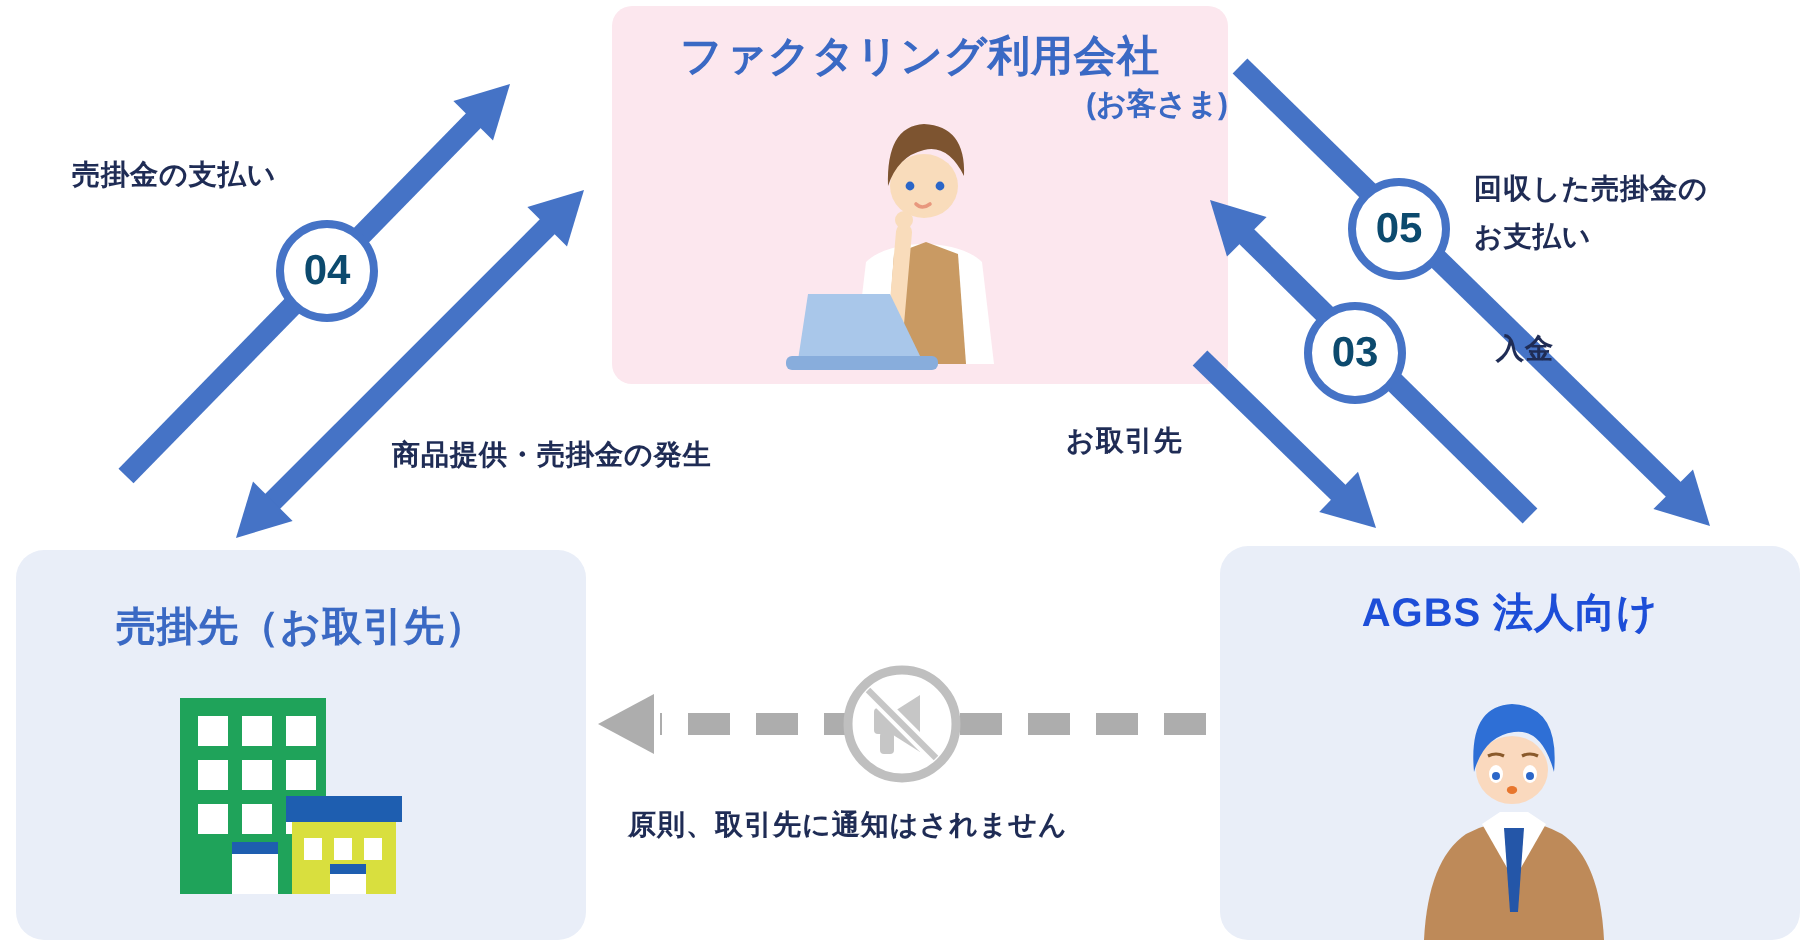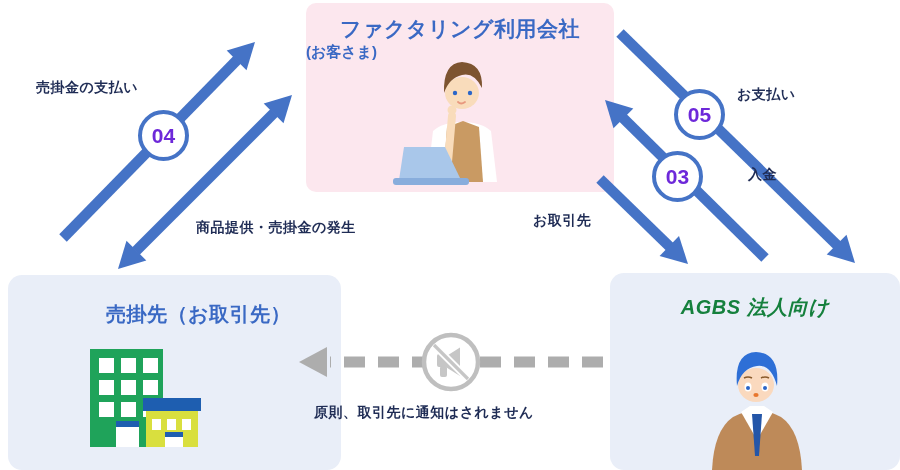--- a/index.html
+++ b/index.html
@@ -2,39 +2,39 @@
 <html><head>
 <meta charset="utf-8">
 <style>
   html,body{margin:0;padding:0;background:#fff;}
   .canvas{
     position:relative;width:900px;height:470px;background:#ffffff;overflow:hidden;
     font-family:"Liberation Sans","DejaVu Sans",sans-serif;
   }
   .box{position:absolute;z-index:1;}
   .box-customer{left:306px;top:3px;width:308px;height:189px;background:#FCE7EE;border-radius:10px;}
-  .box-client{left:8px;top:275px;width:285px;height:195px;background:#E9EEF8;border-radius:14px;padding-left:48px;}
+  .box-client{left:8px;top:275px;width:285px;height:195px;background:#E9EEF8;border-radius:14px;}
   .box-service{left:610px;top:273px;width:290px;height:197px;background:#E9EEF8;border-radius:14px;}
   .box-title{
     text-align:center;font-weight:bold;color:#3A69C4;font-size:21px;
     letter-spacing:.5px;line-height:1.15;
   }
   .box-customer .box-title{padding-top:14px;}
-  .box-subtitle{text-align:left;font-weight:bold;color:#3A69C4;font-size:15px;margin-top:2px;}
+  .box-subtitle{text-align:right;font-weight:bold;color:#3A69C4;font-size:15px;margin-top:2px;}
   .box-client .box-title{padding-top:28px;font-size:20px;}
-  .box-service .box-title{padding-top:22px;font-size:20px;color:#15803d;line-height:24px;font-style:italic;}
+  .box-service .box-title{padding-top:22px;font-size:20px;color:#1d4ed8;line-height:24px;}
   .svg-layer{position:absolute;left:0;top:0;z-index:2;}
   .step-label{
     position:absolute;z-index:4;color:#1F2C55;font-weight:bold;font-size:14px;
     white-space:nowrap;letter-spacing:.5px;
   }
   .step-label .line{display:block;line-height:24px;}
   .step-circle{
     position:absolute;z-index:5;width:43px;height:43px;border-radius:50%;
-    background:#ffffff;border:4.5px solid #4573C6;color:#6d28d9;
+    background:#ffffff;border:4.5px solid #4573C6;color:#0c4a6e;
     display:flex;align-items:center;justify-content:center;
     font-weight:bold;font-size:21px;letter-spacing:0;
   }
 </style>
 </head>
 <body>
 
 <div class="canvas">
 
   <div class="box box-customer">
@@ -148,18 +148,19 @@
 
   <div class="step-circle" style="left:652px;top:151px">03</div>
   <div class="step-circle" style="left:138px;top:110px">04</div>
   <div class="step-circle" style="left:674px;top:89px">05</div>
 
   <div class="step-label" style="left:36px;top:79px">売掛金の支払い</div>
   <div class="step-label" style="left:196px;top:219px">商品提供・売掛金の発生</div>
   <div class="step-label" style="left:533px;top:212px">お取引先</div>
   <div class="step-label" style="left:748px;top:166px">入金</div>
   <div class="step-label" style="left:737px;top:82px">
+    <span class="line">回収した売掛金の</span>
     <span class="line">お支払い</span>
   </div>
 
   <div class="step-label" style="left:314px;top:404px">原則、取引先に通知はされません</div>
 
 </div>
 
 </body></html>

